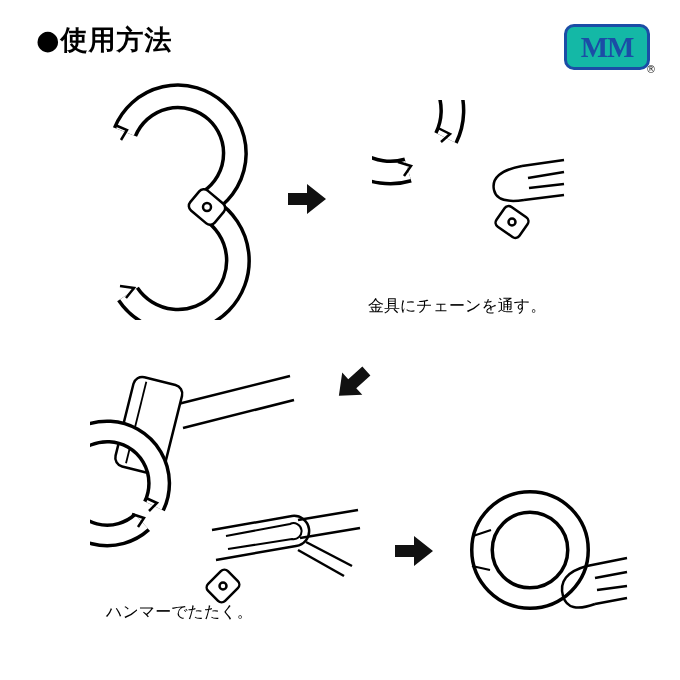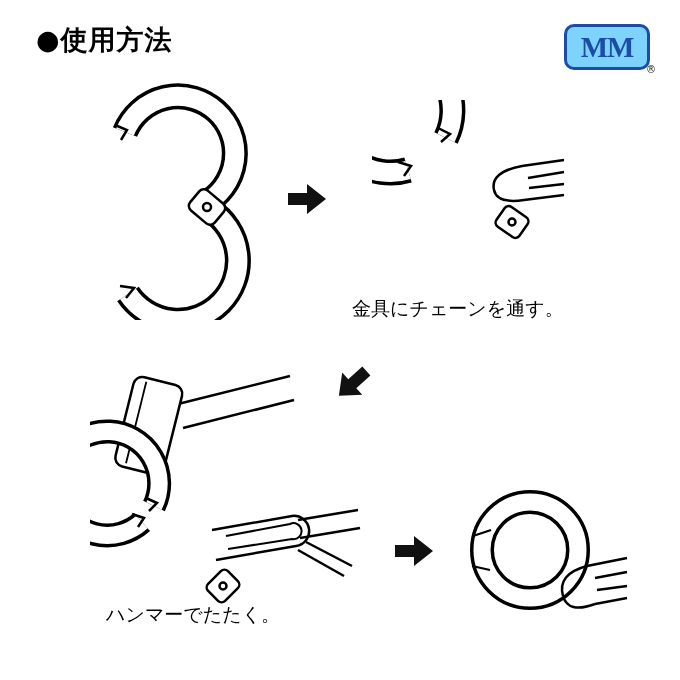--- a/index.html
+++ b/index.html
@@ -9,32 +9,32 @@
     color:#000;overflow:hidden;
   }
   .abs{position:absolute;}
   #page-title{
     left:36px;top:22px;font-size:27px;font-weight:bold;letter-spacing:1px;
   }
   #logo-box{
     right:30px;top:24px;width:80px;height:40px;
     border:3px solid #1b4da6;border-radius:10px;
     display:flex;align-items:center;justify-content:center;
-    background:#7dd3fc;
+    background:#14b8a6;
   }
   #logo-text{
     color:#1b4da6;font-weight:bold;font-size:29px;
     font-family:"Liberation Serif","DejaVu Serif",serif;
     letter-spacing:-1px;line-height:1;
   }
   #logo-registered{
     right:24px;top:64px;font-size:10px;color:#222;
   }
   .caption{
-    font-size:19px;color:#000;white-space:nowrap;
+    font-size:16px;color:#000;white-space:nowrap;
   }
   #caption-step2{left:352px;top:296px;width:210px;text-align:center;}
   #caption-step3{left:106px;top:602px;}
   svg{display:block;}
 </style>
 </head>
 <body>
 
 <div id="stage">
 

